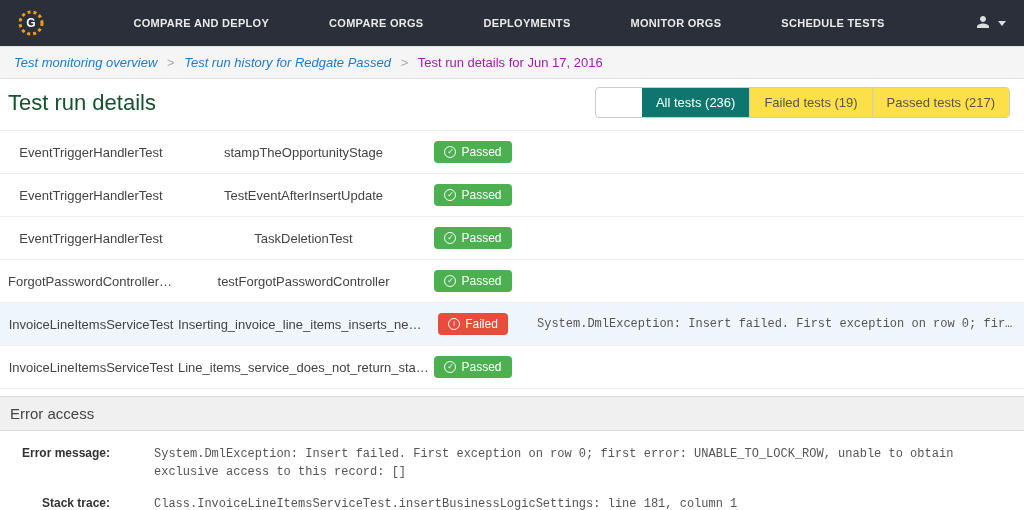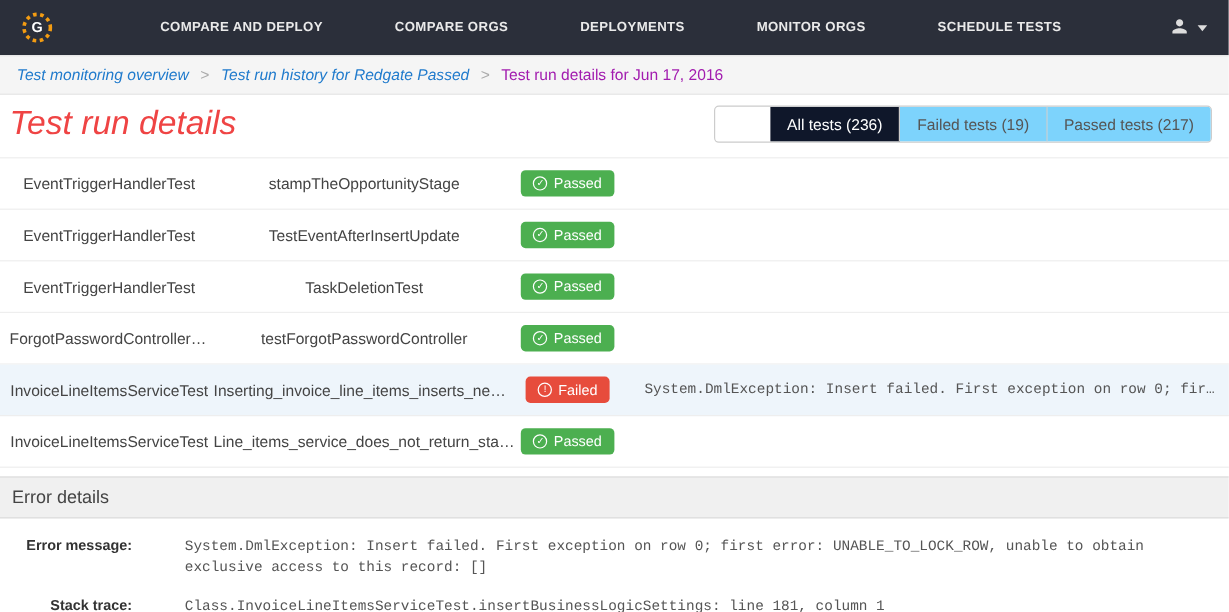--- a/index.html
+++ b/index.html
@@ -13,25 +13,25 @@
 .nav-right { display: flex; align-items: center; gap: 6px; color: #ddd; }
 .user-icon svg { width: 18px; height: 18px; fill: #ddd; }
 .caret-down { width: 0; height: 0; border-left: 4px solid transparent; border-right: 4px solid transparent; border-top: 5px solid #ddd; }
 
 .breadcrumb-bar { background: #f5f5f5; border-top: 1px solid #e5e5e5; border-bottom: 1px solid #e5e5e5; padding: 8px 14px; font-size: 13px; }
 .breadcrumb-bar .bc-link { color: #1f7acc; text-decoration: none; font-style: italic; }
 .breadcrumb-bar .sep { color: #aaa; margin: 0 6px; }
 .breadcrumb-bar .bc-current { color: #a21caf; font-weight: 400; }
 
 .title-row { display: flex; justify-content: space-between; align-items: center; padding: 8px 14px 12px 8px; }
-.page-title { font-size: 28px; font-weight: 400; color: #ef4444; font-style: italic; }
+.page-title { font-size: 22px; font-weight: 400; color: #14532d; }
 .filter-group { display: flex; border: 1px solid #ccc; border-radius: 4px; overflow: hidden; }
-.filter-btn { padding: 7px 14px; font-size: 13px; background: #7dd3fc; color: #555; border: none; border-right: 1px solid #ccc; cursor: pointer; }
+.filter-btn { padding: 7px 14px; font-size: 13px; background: #fde047; color: #555; border: none; border-right: 1px solid #ccc; cursor: pointer; }
 .filter-btn:last-child { border-right: none; }
-.filter-btn.active { background: #0f172a; color: #fff; margin-left: 46px; }
+.filter-btn.active { background: #0f766e; color: #fff; margin-left: 46px; }
 
 .table-wrapper { height: 266px; overflow-y: scroll; border-top: 1px solid #eee; position: relative; }
 .test-row { display: flex; align-items: center; padding: 10px 8px; border-bottom: 1px solid #eee; gap: 0; font-size: 13px; text-align: center; }
 .test-row.failed-row { background: #eef5fb; }
 .col-class { width: 170px; color: #444; padding-right: 4px; white-space: nowrap; overflow: hidden; text-overflow: ellipsis; }
 .col-method { width: 255px; color: #444; padding-right: 4px; white-space: nowrap; overflow: hidden; text-overflow: ellipsis; }
 .col-status { width: 80px; }
 .col-msg { flex: 1; font-family: "Courier New", monospace; font-size: 12px; color: #555; white-space: nowrap; overflow: hidden; text-overflow: ellipsis; padding-left: 24px; }
 .badge { border-radius: 4px; padding: 4px 10px; color: #fff; font-size: 12px; display: inline-flex; align-items: center; gap: 5px; }
 .badge.passed { background: #4caf50; }
@@ -143,21 +143,21 @@
           <span class="badge-icon">✓</span>
           <span>Passed</span>
         </span></div>
       <div class="col-msg"></div>
     </div>
     <div class="test-row">
       <div class="col-msg"></div>
     </div>
   </div>
 
-<div class="details-header">Error details</div>
+<div class="details-header">Error access</div>
 <div class="details-body">
   <div class="detail-row">
     <div class="detail-label">Error message:</div>
     <div class="detail-value">System.DmlException: Insert failed. First exception on row 0; first error: UNABLE_TO_LOCK_ROW, unable to obtain exclusive access to this record: []</div>
   </div>
   <div class="detail-row">
     <div class="detail-label">Stack trace:</div>
     <div class="detail-value">Class.InvoiceLineItemsServiceTest.insertBusinessLogicSettings: line 181, column 1
 Class.InvoiceLineItemsServiceTest.Inserting_invoice_line_items_inserts_new_opportunity_line_items: line 53, column 1</div>
   </div>

